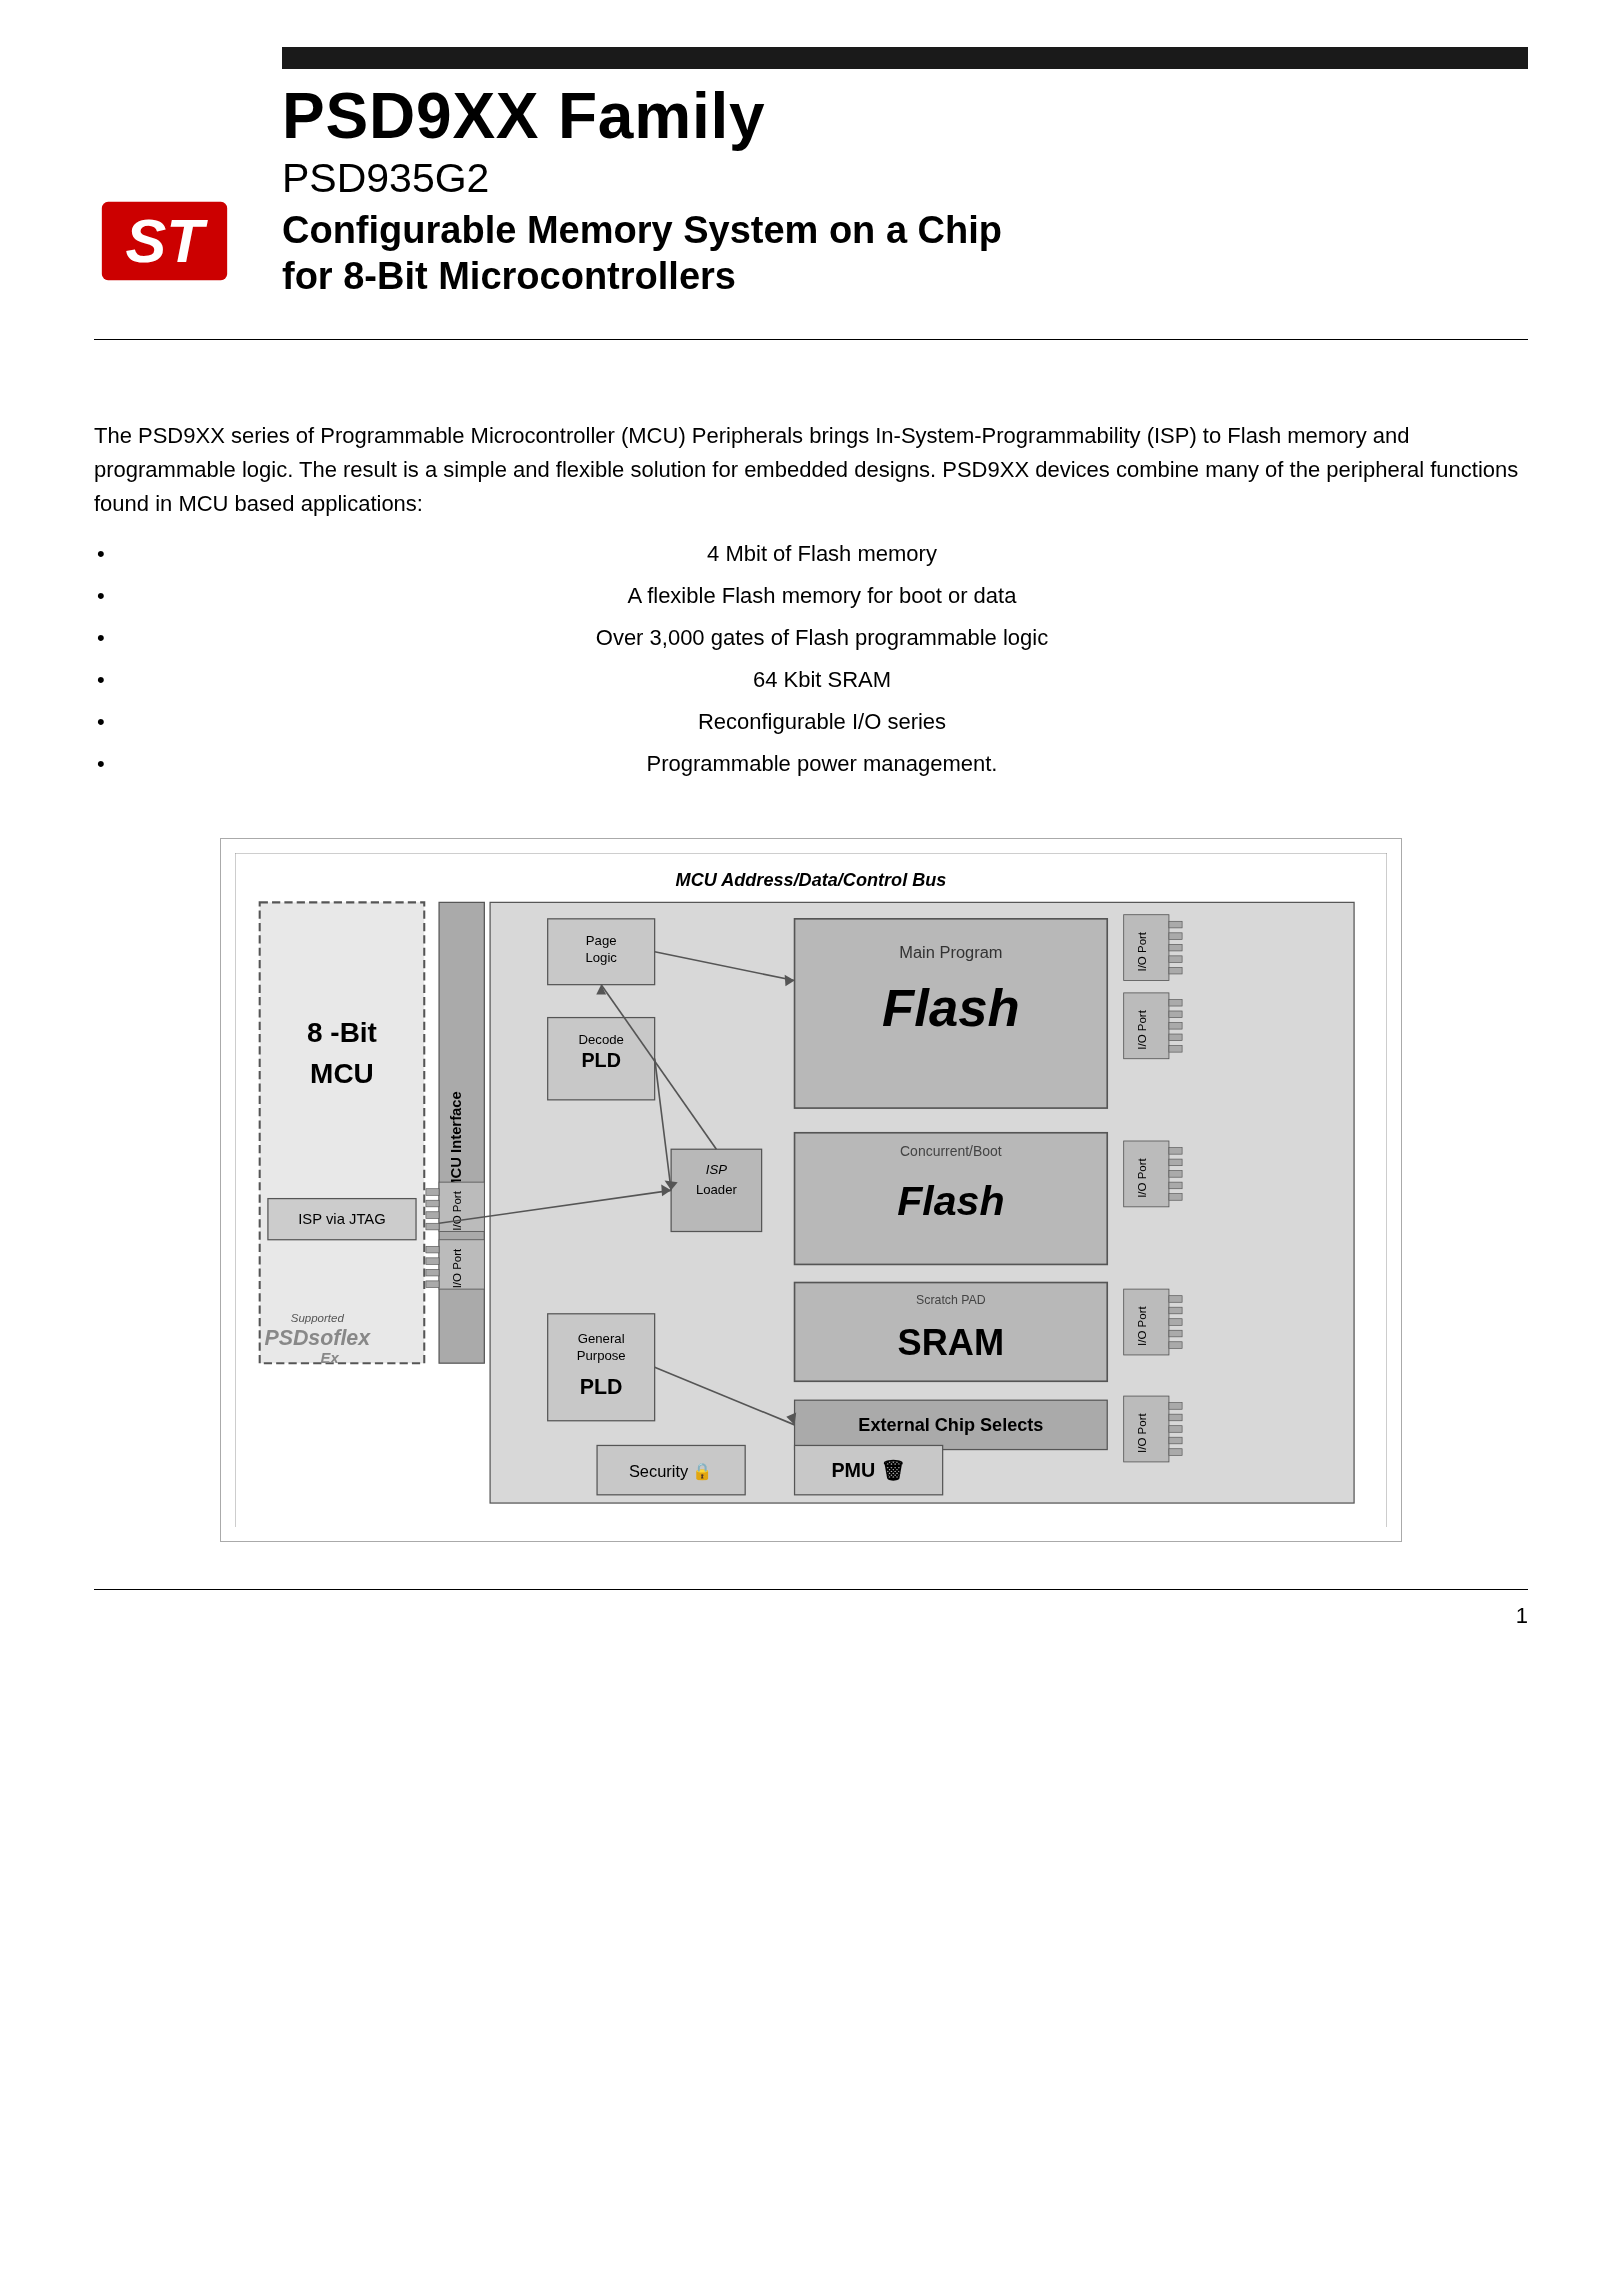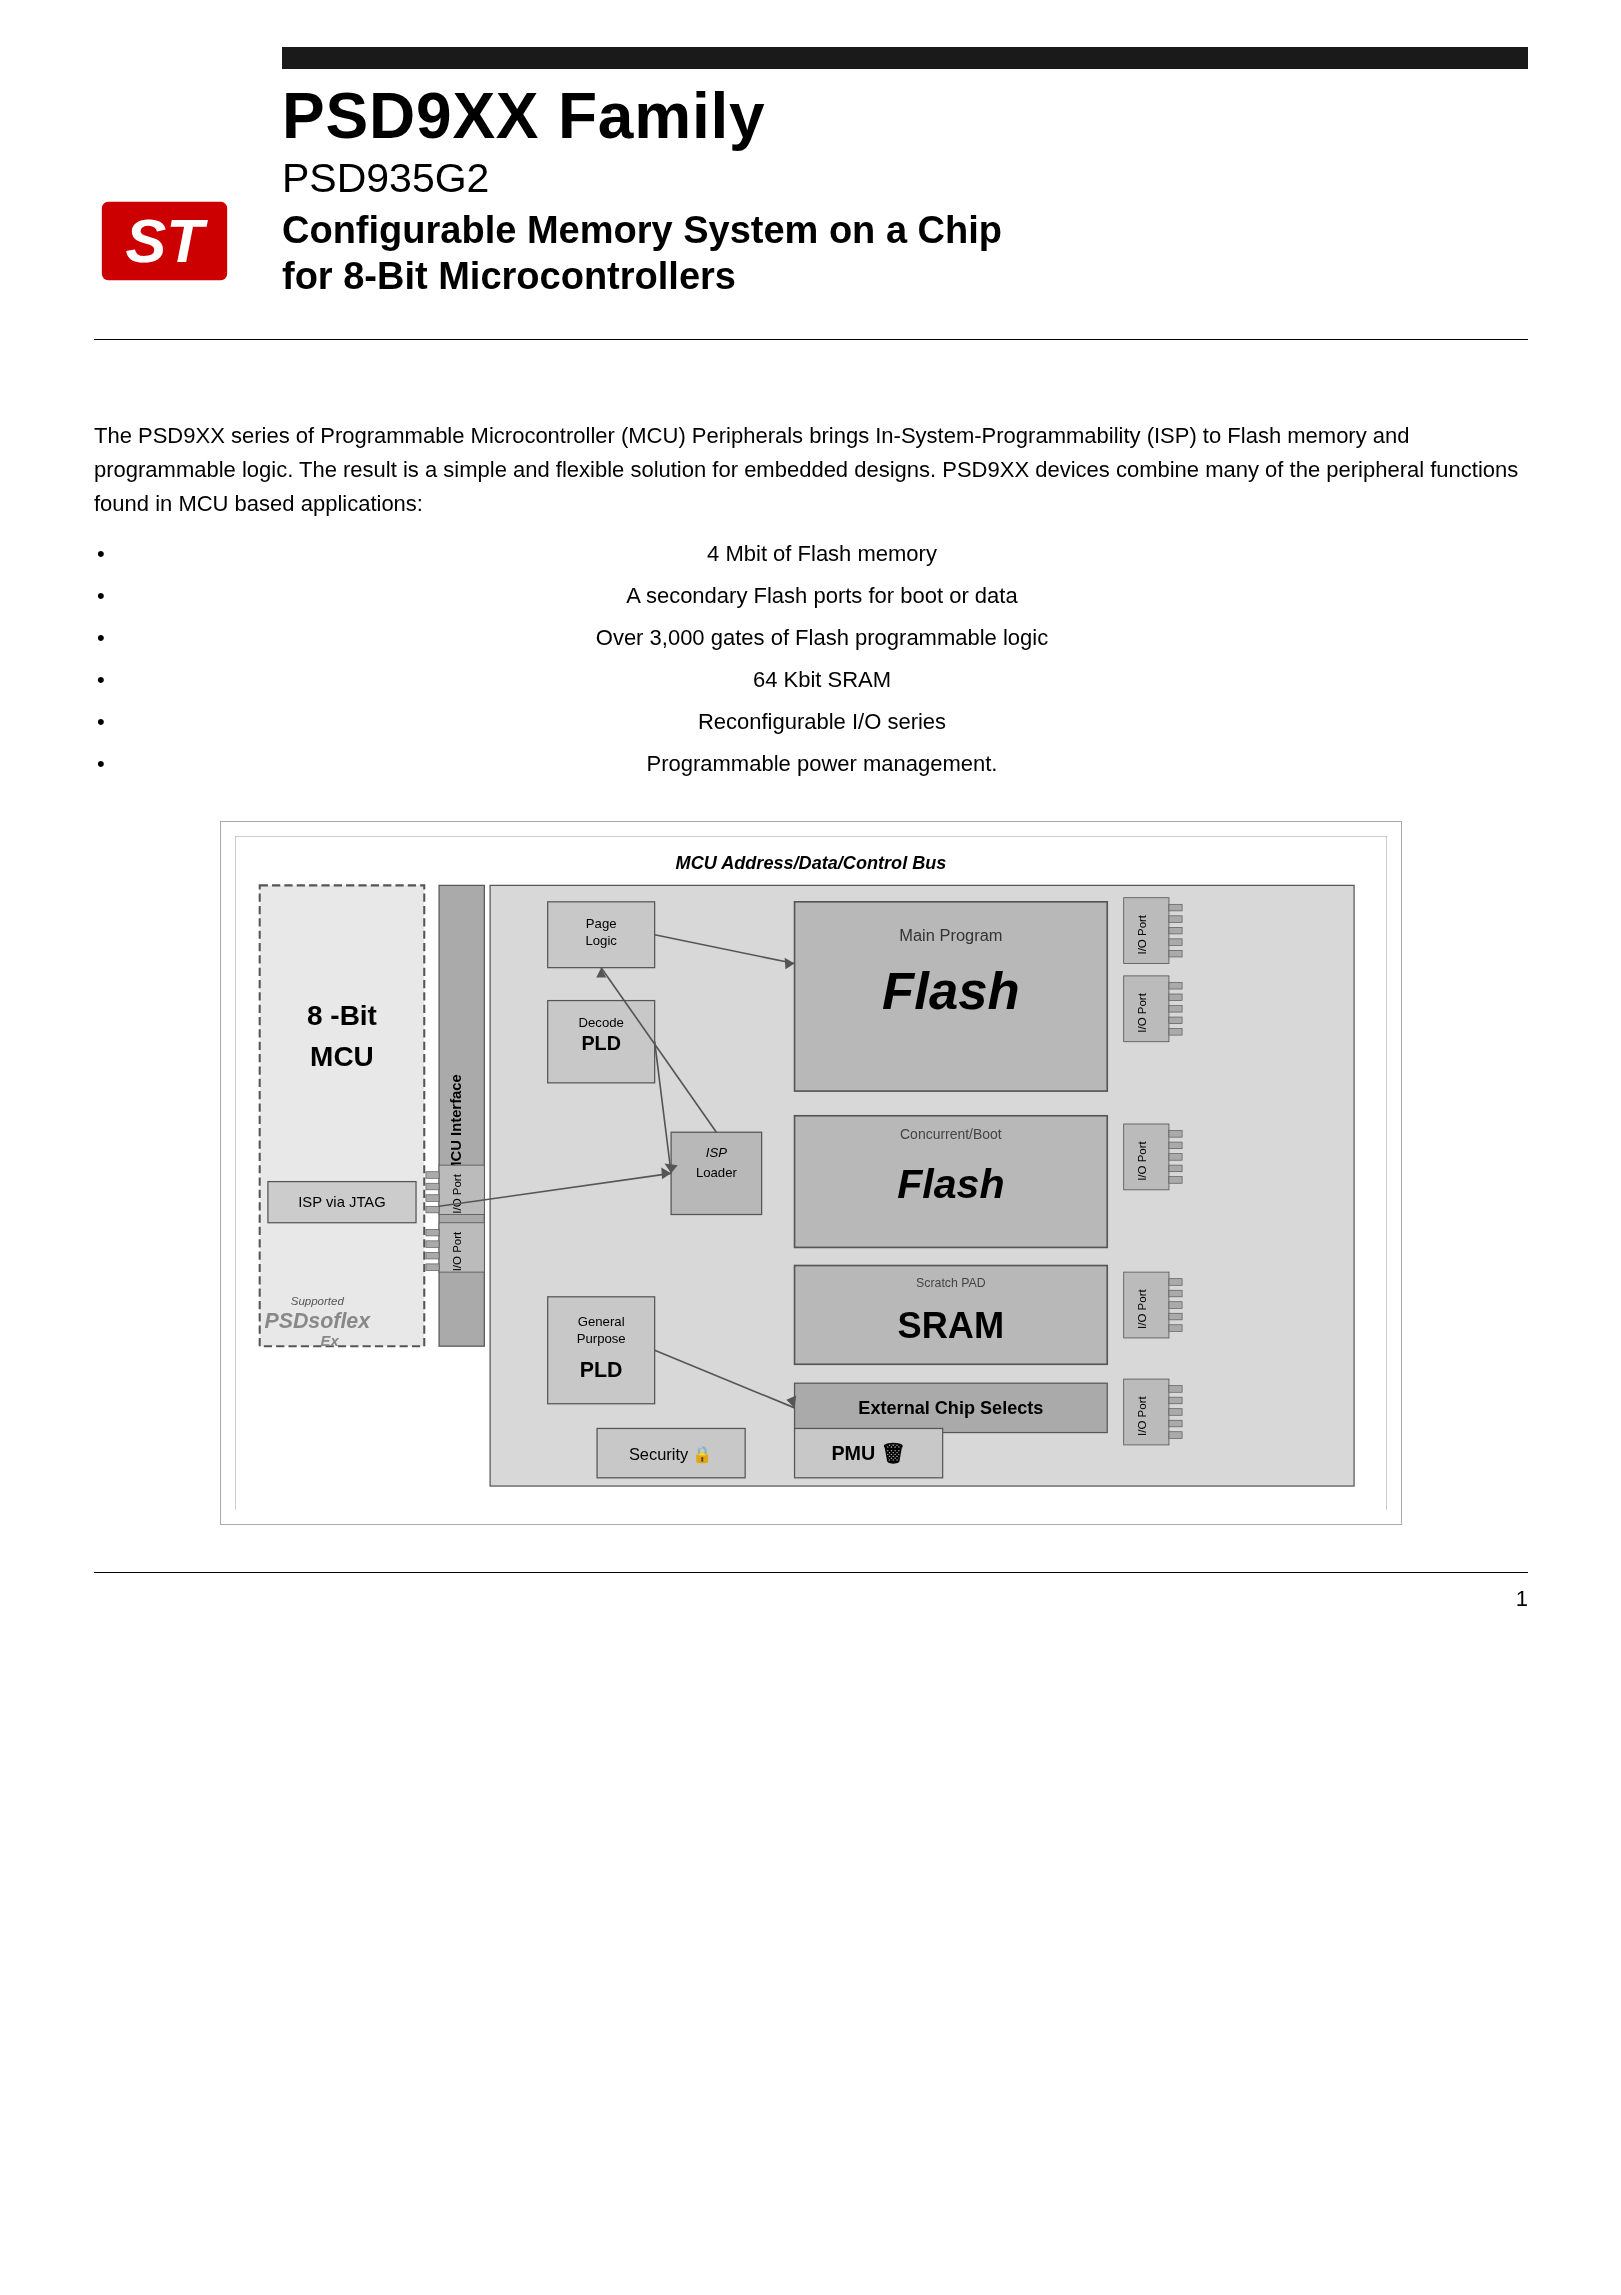--- a/index.html
+++ b/index.html
@@ -107,21 +107,21 @@
     }
     .bullet-list li::before {
       content: "•";
       position: absolute;
       left: 3.1px;
       top: 0;
     }
 
     
     .diagram-container {
-      margin: 1px 220px 47px 220px;
+      margin: 18px 220px 47px 220px;
       border: 1.2px solid #aaa;
       background: #fff;
       padding: 14px;
       position: relative;
     }
 
     
     .chip-diagram {
       width: 100%;
       display: block;
@@ -148,21 +148,21 @@
   </div>
 </div>
 
 <hr class="top-divider">
 
 <div class="content-section">
   <div class="section-body">
     <p>The PSD9XX series of Programmable Microcontroller (MCU) Peripherals brings In-System-Programmability (ISP) to Flash memory and programmable logic. The result is a simple and flexible solution for embedded designs. PSD9XX devices combine many of the peripheral functions found in MCU based applications:</p>
     <ul class="bullet-list">
       <li>4 Mbit of Flash memory</li>
-      <li>A secondary Flash ports for boot or data</li>
+      <li>A flexible Flash memory for boot or data</li>
       <li>Over 3,000 gates of Flash programmable logic</li>
       <li>64 Kbit SRAM</li>
       <li>Reconfigurable I/O series</li>
       <li>Programmable power management.</li>
     </ul>
   </div>
 </div>
 
 <div class="diagram-container">
   <svg class="chip-diagram" viewBox="0 0 1400 820" xmlns="http://www.w3.org/2000/svg">

